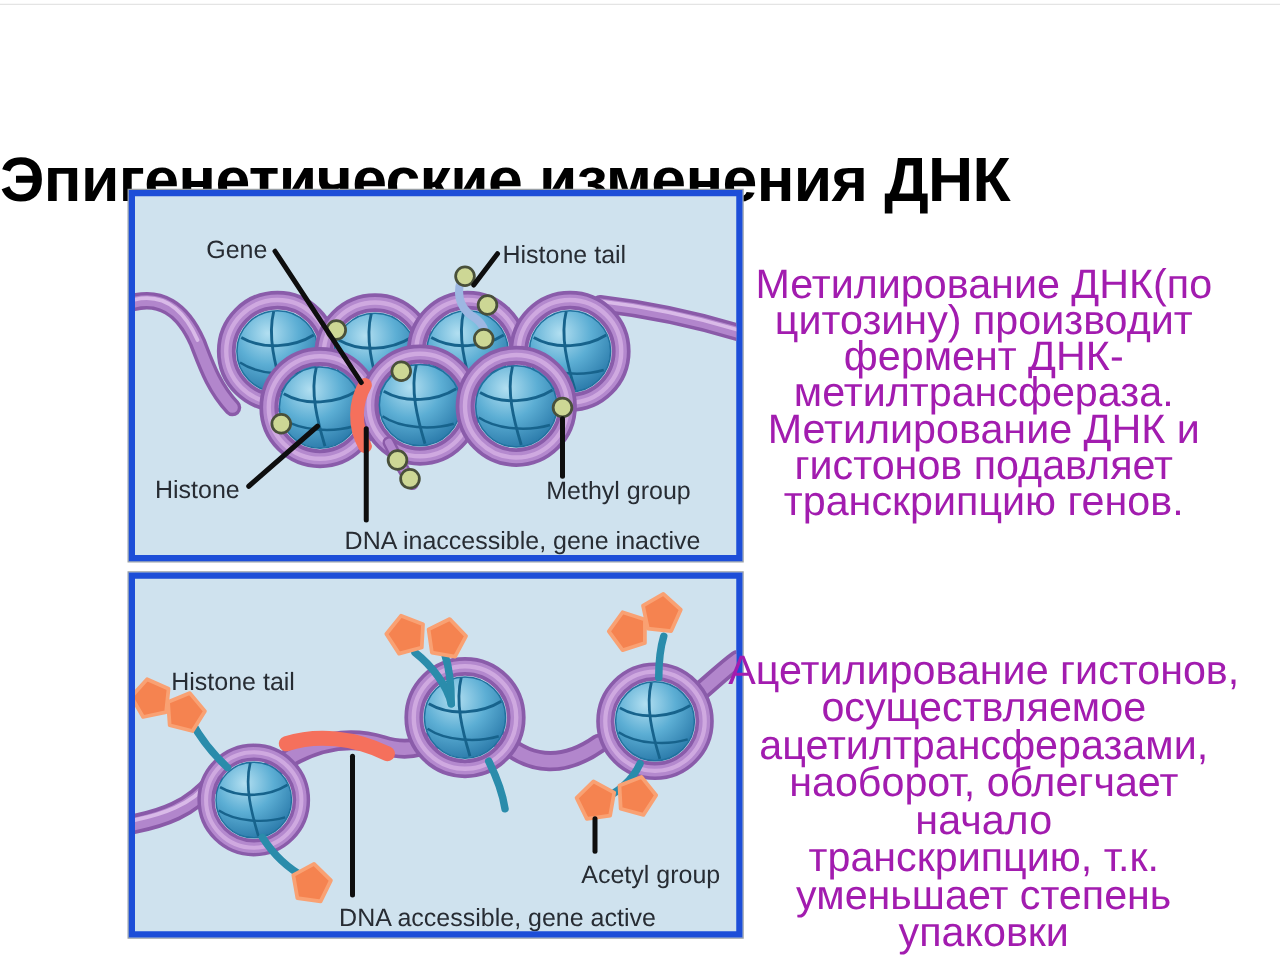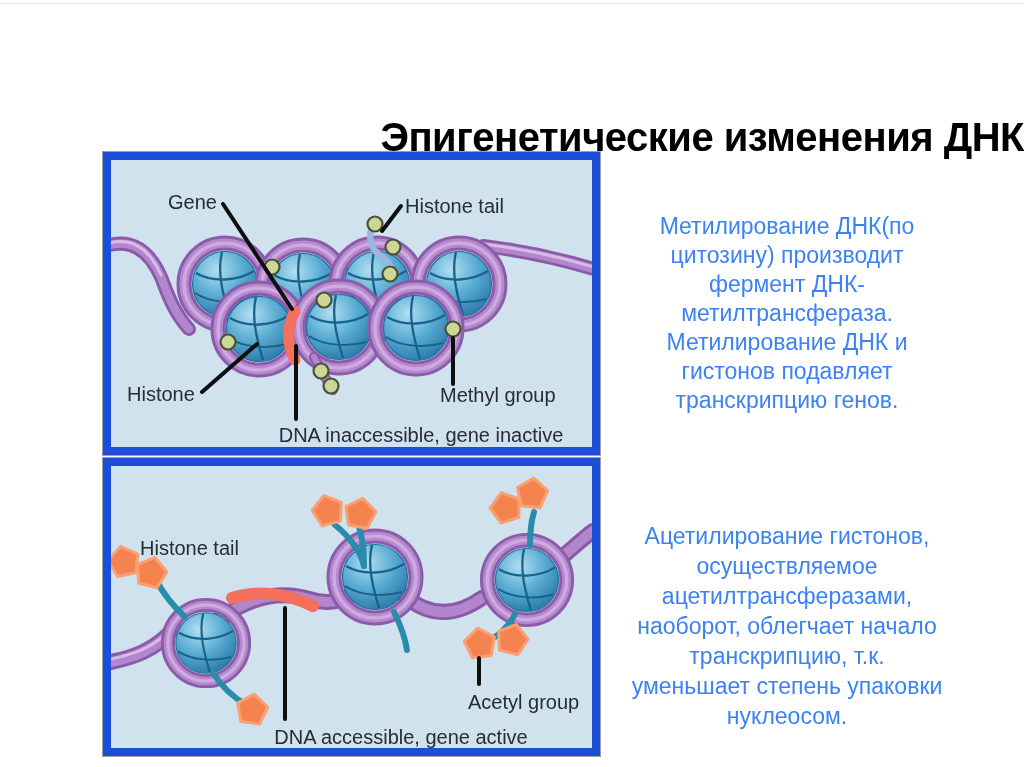--- a/index.html
+++ b/index.html
@@ -1,25 +1,25 @@
 <!DOCTYPE html>
 <html lang="ru"><head>
 <meta charset="utf-8">
 <style>
   html,body{margin:0;padding:0;background:#fff;width:1024px;height:767px;overflow:hidden;
     font-family:"Liberation Sans",sans-serif;position:relative}
   .stage{position:absolute;inset:0;width:1024px;height:767px;background:#fff}
-  .slide-title{position:absolute;left:0;top:86px;width:1024px;text-align:right;
-    font-size:40px;font-weight:700;color:#000;letter-spacing:-0.5px;line-height:48px}
-  .panel{position:absolute;left:103px;border:8px solid #1d4ed8;background:#cfe2ee;box-shadow:0 0 0 1px #9aa0a5}
+  .slide-title{position:absolute;left:0;top:86px;width:1024px;text-align:left;
+    font-size:50px;font-weight:700;color:#000;letter-spacing:-0.5px;line-height:48px}
+  .panel{position:absolute;left:103px;border:5px solid #1d4ed8;background:#cfe2ee;box-shadow:0 0 0 1px #9aa0a5}
   .panel.p1{top:152px;width:481px;height:287px}
   .panel.p2{top:458px;width:481px;height:282px}
   .panel svg{display:block}
-  .rtext{position:absolute;left:577px;width:420px;text-align:center;color:#3b82f6;
-    font-size:23px;line-height:29px}
+  .rtext{position:absolute;left:577px;width:420px;text-align:center;color:#a21caf;
+    font-size:33px;line-height:29px}
   .rtext.b2{line-height:30px}
   
   .sA{fill:none;stroke:#8a5aa8;stroke-width:14;stroke-linecap:round}
   .sB{fill:none;stroke:#b286cc;stroke-width:8.5;stroke-linecap:round}
   .sC{fill:none;stroke:#d9bae8;stroke-width:3;stroke-linecap:round}
   .tail{fill:none;stroke:#2a8cab;stroke-width:6;stroke-linecap:round}
   .btail{fill:none;stroke:#9db7e2;stroke-width:6.5;stroke-linecap:round}
   .red{fill:none;stroke:#f5705c;stroke-linecap:round}
   .ldr{stroke:#0e0e0e;stroke-width:4;stroke-linecap:round}
   .lbl{font-family:"Liberation Sans",sans-serif;font-size:20px;fill:#272c33}

